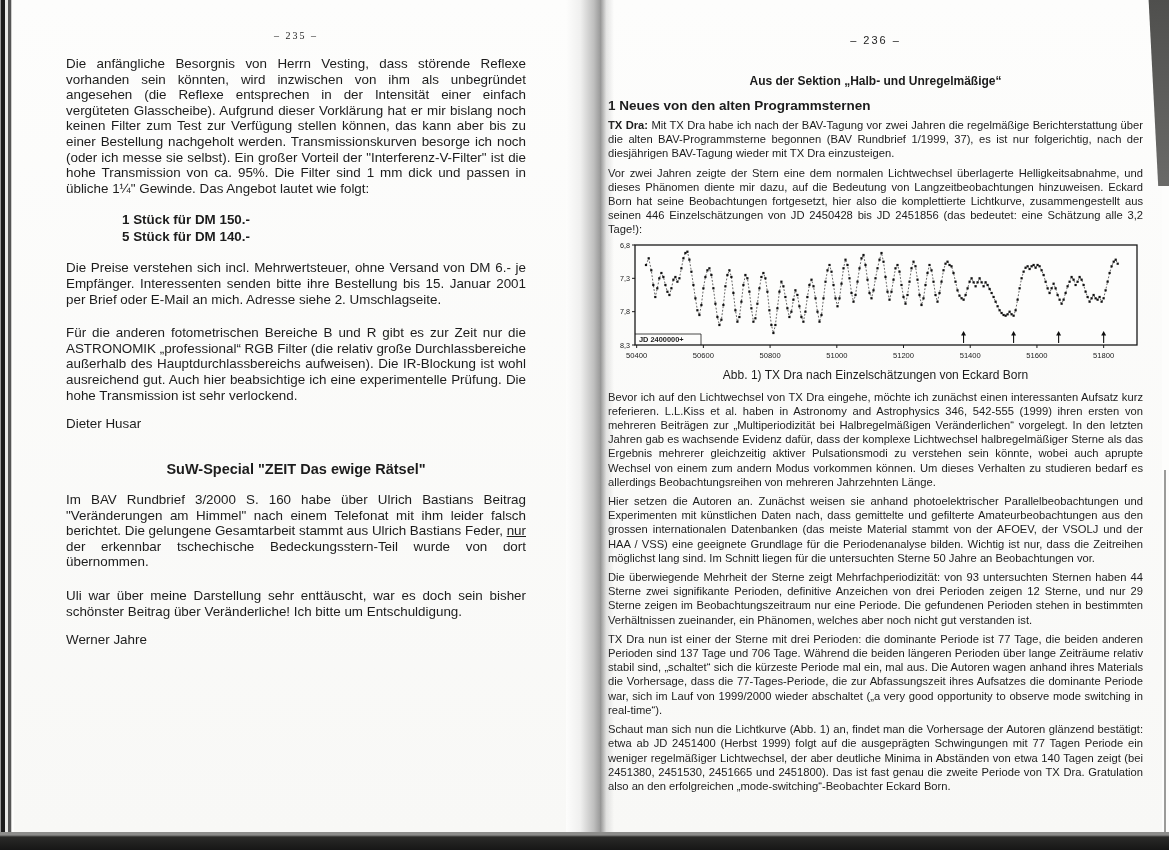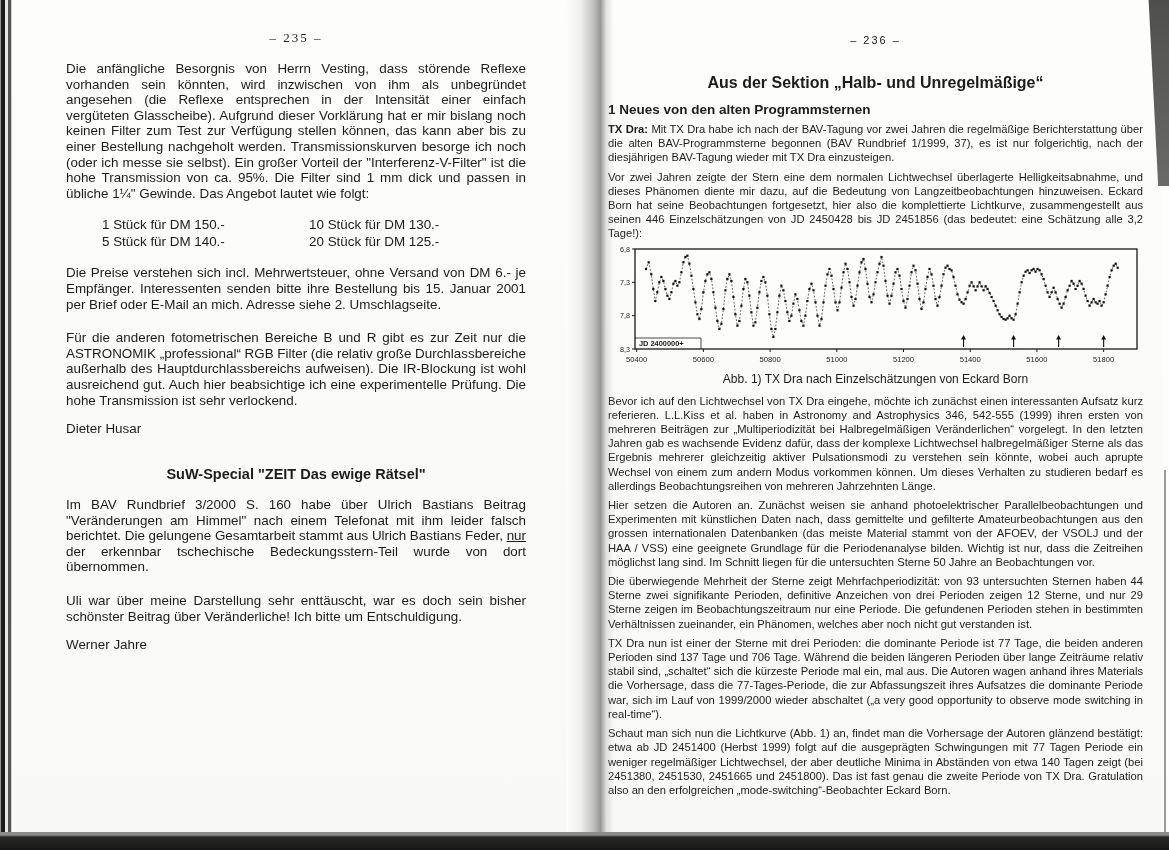--- a/index.html
+++ b/index.html
@@ -19,34 +19,34 @@
   .edge-right-line{position:absolute;right:3px;top:470px;width:2px;height:362px;background:#9b9b99;z-index:6;}
   .smudge{position:absolute;filter:blur(1.4px);opacity:.38;z-index:1;
     background:repeating-linear-gradient(180deg,rgba(150,150,148,.45) 0 5px,rgba(0,0,0,0) 5px 15px);}
 
   
   .page{position:absolute;top:0;height:833px;background:linear-gradient(180deg,#fdfdfc,#f8f8f6);z-index:2;}
   #page-left{left:14px;width:552px;padding:30px 40px 0 52px;box-sizing:border-box;}
   #page-right{left:600px;width:562px;padding:34px 19px 0 8px;box-sizing:border-box;}
 
   .pagenum{text-align:center;font-size:11px;letter-spacing:2px;}
-  #page-left .pagenum{font-family:"Liberation Serif",serif;font-size:13px;}
+  #page-left .pagenum{font-family:"Liberation Serif",serif;font-size:10px;}
 
   
   #page-left .title{font-weight:bold;text-align:center;font-size:14.5px;margin-top:36px;}
   #page-left p{font-size:13.4px;line-height:15.6px;text-align:justify;margin:15px 0 0 0;}
   #page-left .prices{display:flex;margin-top:15px;font-size:13.4px;line-height:17px;}
-  #page-left .prices .col1{margin-left:36px;width:210px;}
+  #page-left .prices .col1{margin-left:56px;width:210px;font-weight:bold;}
   #page-left .prices .col2{width:220px;}
   #page-left .sig{text-align:left;font-size:13.4px;margin-top:13px;padding-right:8px;}
   #page-left .title2{font-weight:bold;text-align:center;font-size:14.5px;margin-top:30px;}
   .u{text-decoration:underline;}
 
   
-  #page-right .heading{font-weight:bold;text-align:center;font-size:16px;margin-top:28px;}
+  #page-right .heading{font-weight:bold;text-align:center;font-size:12px;margin-top:28px;}
   #page-right .subheading{font-weight:bold;font-size:13.5px;margin:10px 0 0 0;}
   #page-right p{font-size:11.2px;line-height:14.2px;text-align:justify;margin:5px 0 0 0;}
   .lead{font-weight:bold;}
 
   
   .figure{margin-top:4px;width:537px;}
   .figure svg{display:block;width:537px;height:124px;}
   svg text{font-family:"Liberation Sans",sans-serif;}
   .caption{text-align:center;font-size:12px;margin-top:3px;}
 </style>
@@ -57,24 +57,20 @@
 
   <div class="page" id="page-left">
     <div class="pagenum">–  235  –</div>
 
     <p>Die anfängliche Besorgnis von Herrn Vesting, dass störende Reflexe vorhanden sein könnten, wird inzwischen von ihm als unbegründet angesehen (die Reflexe entsprechen in der Intensität einer einfach vergüteten Glasscheibe). Aufgrund dieser Vorklärung hat er mir bislang noch keinen Filter zum Test zur Verfügung stellen können, das kann aber bis zu einer Bestellung nachgeholt werden. Transmissionskurven besorge ich noch (oder ich messe sie selbst). Ein großer Vorteil der "Interferenz-V-Filter" ist die hohe Transmission von ca. 95%. Die Filter sind 1 mm dick und passen in übliche 1¼" Gewinde. Das Angebot lautet wie folgt:</p>
 
     <div class="prices">
       <div class="col1">
         <div>1 Stück für DM 150.-</div>
         <div>5 Stück für DM 140.-</div>
-      </div>
-      <div class="col2">
-        <div>10 Stück für DM 130.-</div>
-        <div>20 Stück für DM 125.-</div>
       </div>
     </div>
 
     <p>Die Preise verstehen sich incl. Mehrwertsteuer, ohne Versand von DM 6.- je Empfänger. Interessenten senden bitte ihre Bestellung bis 15. Januar 2001 per Brief oder E-Mail an mich. Adresse siehe 2. Umschlagseite.</p>
     <p style="margin-top:18px">Für die anderen fotometrischen Bereiche B und R gibt es zur Zeit nur die ASTRONOMIK „professional“ RGB Filter (die relativ große Durchlassbereiche außerhalb des Hauptdurchlassbereichs aufweisen). Die IR-Blockung ist wohl ausreichend gut. Auch hier beabsichtige ich eine experimentelle Prüfung. Die hohe Transmission ist sehr verlockend.</p>
     <div class="sig">Dieter Husar</div>
 
     <div class="title2">SuW-Special "ZEIT Das ewige Rätsel"</div>
     <p><span>Im BAV Rundbrief 3/2000 S. 160 habe über Ulrich Bastians Beitrag "Veränderungen am Himmel" nach einem Telefonat mit ihm leider falsch berichtet. Die gelungene Gesamtarbeit stammt aus Ulrich Bastians Feder, </span><span class="u">nur</span><span> der erkennbar tschechische Bedeckungsstern-Teil wurde von dort übernommen.</span></p>
     <p style="margin-top:18px">Uli war über meine Darstellung sehr enttäuscht, war es doch sein bisher schönster Beitrag über Veränderliche! Ich bitte um Entschuldigung.</p>

